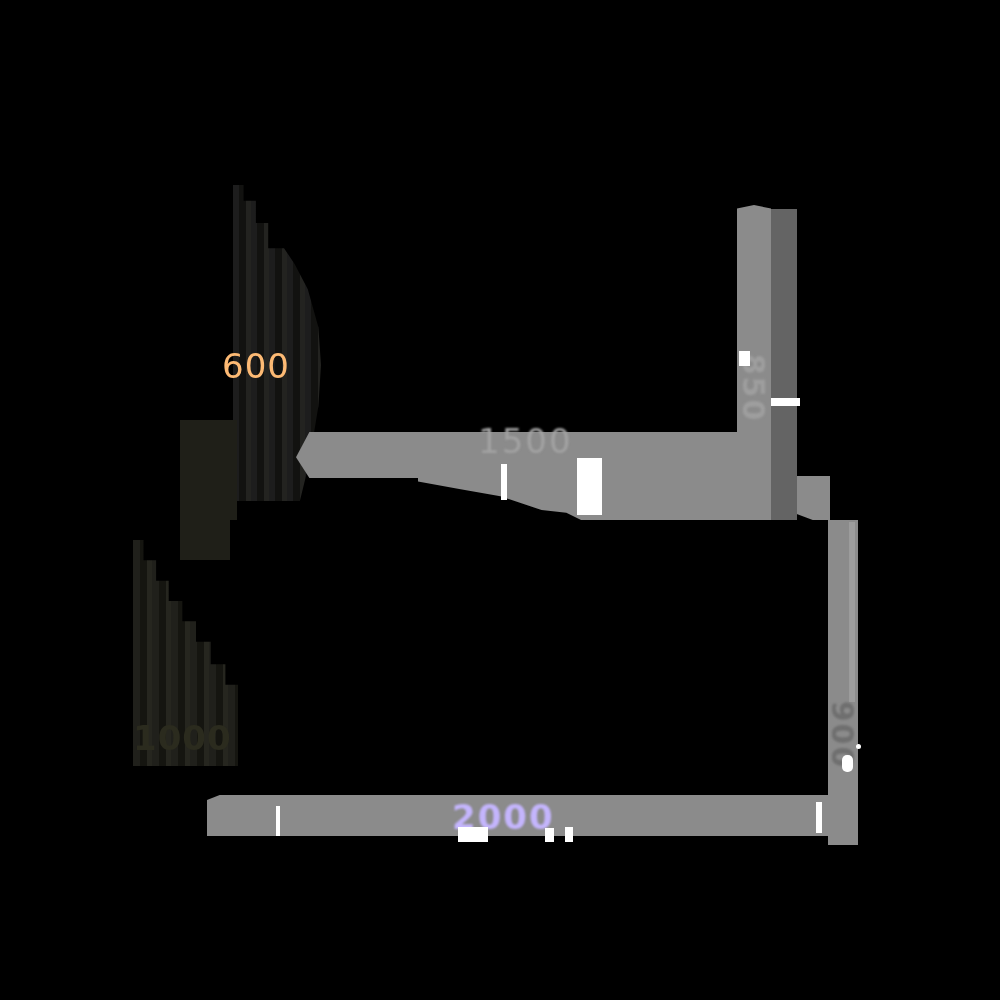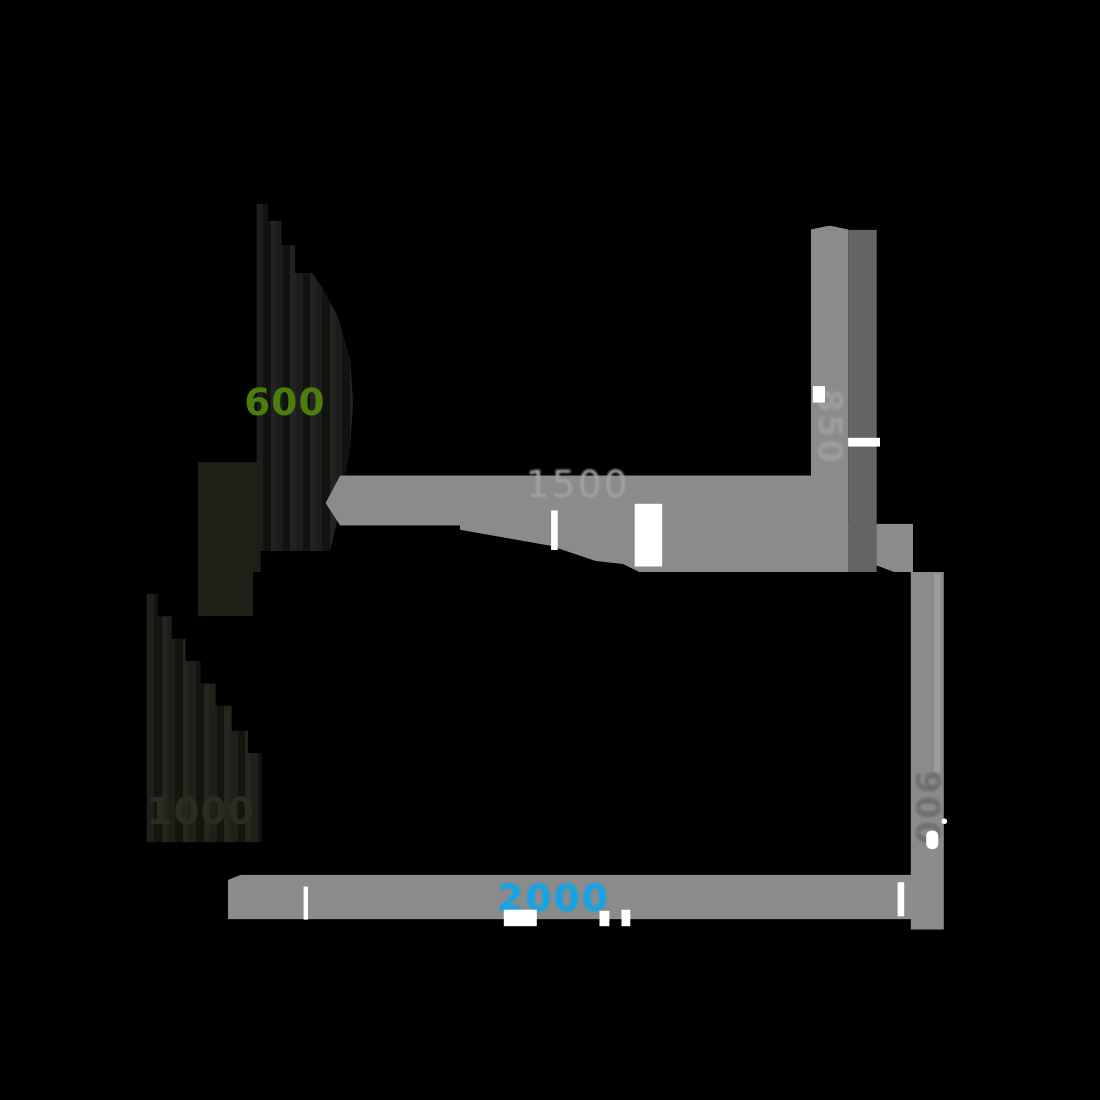--- a/index.html
+++ b/index.html
@@ -9,21 +9,21 @@
   }
   .abs{position:absolute;}
   
   #top-backrest{
     left:233px;top:185px;width:88px;height:316px;
     background:repeating-linear-gradient(90deg,#1d1d1d 0 6px,#121210 6px 13px,#232320 13px 18px);
     clip-path:polygon(0% 0%,12% 0%,12% 5%,26% 5%,26% 12%,40% 12%,40% 20%,58% 20%,70% 25%,85% 33%,97% 45%,100% 57%,97% 70%,90% 82%,83% 92%,76% 100%,0% 100%);
   }
   #top-base-block{left:180px;top:420px;width:57px;height:140px;background:#1f1f18;}
   #top-depth-label{
-    left:222px;top:346px;width:80px;color:#4d7c0f;font-size:34px;font-weight:bold;
+    left:222px;top:346px;width:80px;color:#fdba74;font-size:34px;font-weight:normal;
     letter-spacing:1px;filter:blur(0.6px);
   }
   #top-width-band{
     left:296px;top:432px;width:446px;height:46px;background:#8b8b8b;
     clip-path:polygon(3% 0%,100% 0%,100% 100%,3% 100%,0% 55%);
   }
   #top-width-label{
     left:478px;top:421px;width:140px;color:#a2a2a2;font-size:34px;font-weight:normal;
     letter-spacing:2px;filter:blur(0.8px);
   }
@@ -54,21 +54,21 @@
     letter-spacing:1px;filter:blur(0.6px);
   }
   #bottom-body{left:230px;top:520px;width:600px;height:276px;background:#000000;}
   #bottom-width-bar{
     left:207px;top:795px;width:634px;height:41px;background:#8b8b8b;
     clip-path:polygon(0% 12%,2% 0%,100% 0%,100% 100%,0% 100%);
   }
   #bar-white-line-left{left:276px;top:806px;width:4px;height:30px;background:#ffffff;}
   #bar-white-line-right{left:816px;top:802px;width:6px;height:31px;background:#ffffff;}
   #bottom-width-label{
-    left:452px;top:797px;width:150px;color:#0ea5e9;font-size:34px;font-weight:bold;
+    left:452px;top:797px;width:150px;color:#c4b5fd;font-size:34px;font-weight:bold;
     letter-spacing:2px;filter:blur(0.8px);
   }
   #bar-white-rect{left:458px;top:827px;width:30px;height:15px;background:#ffffff;}
   #bar-white-bit1{left:545px;top:828px;width:9px;height:14px;background:#ffffff;}
   #bar-white-bit2{left:565px;top:827px;width:8px;height:15px;background:#ffffff;}
   #bottom-height-band{left:828px;top:520px;width:30px;height:325px;background:#8b8b8b;}
   #bottom-height-light{left:849px;top:522px;width:6px;height:180px;background:#9c9c9c;}
   #bottom-height-label{
     left:820px;top:695px;width:46px;height:80px;color:#6f6f6f;font-size:30px;font-weight:bold;
     transform:rotate(90deg);transform-origin:center;display:flex;align-items:center;justify-content:center;

